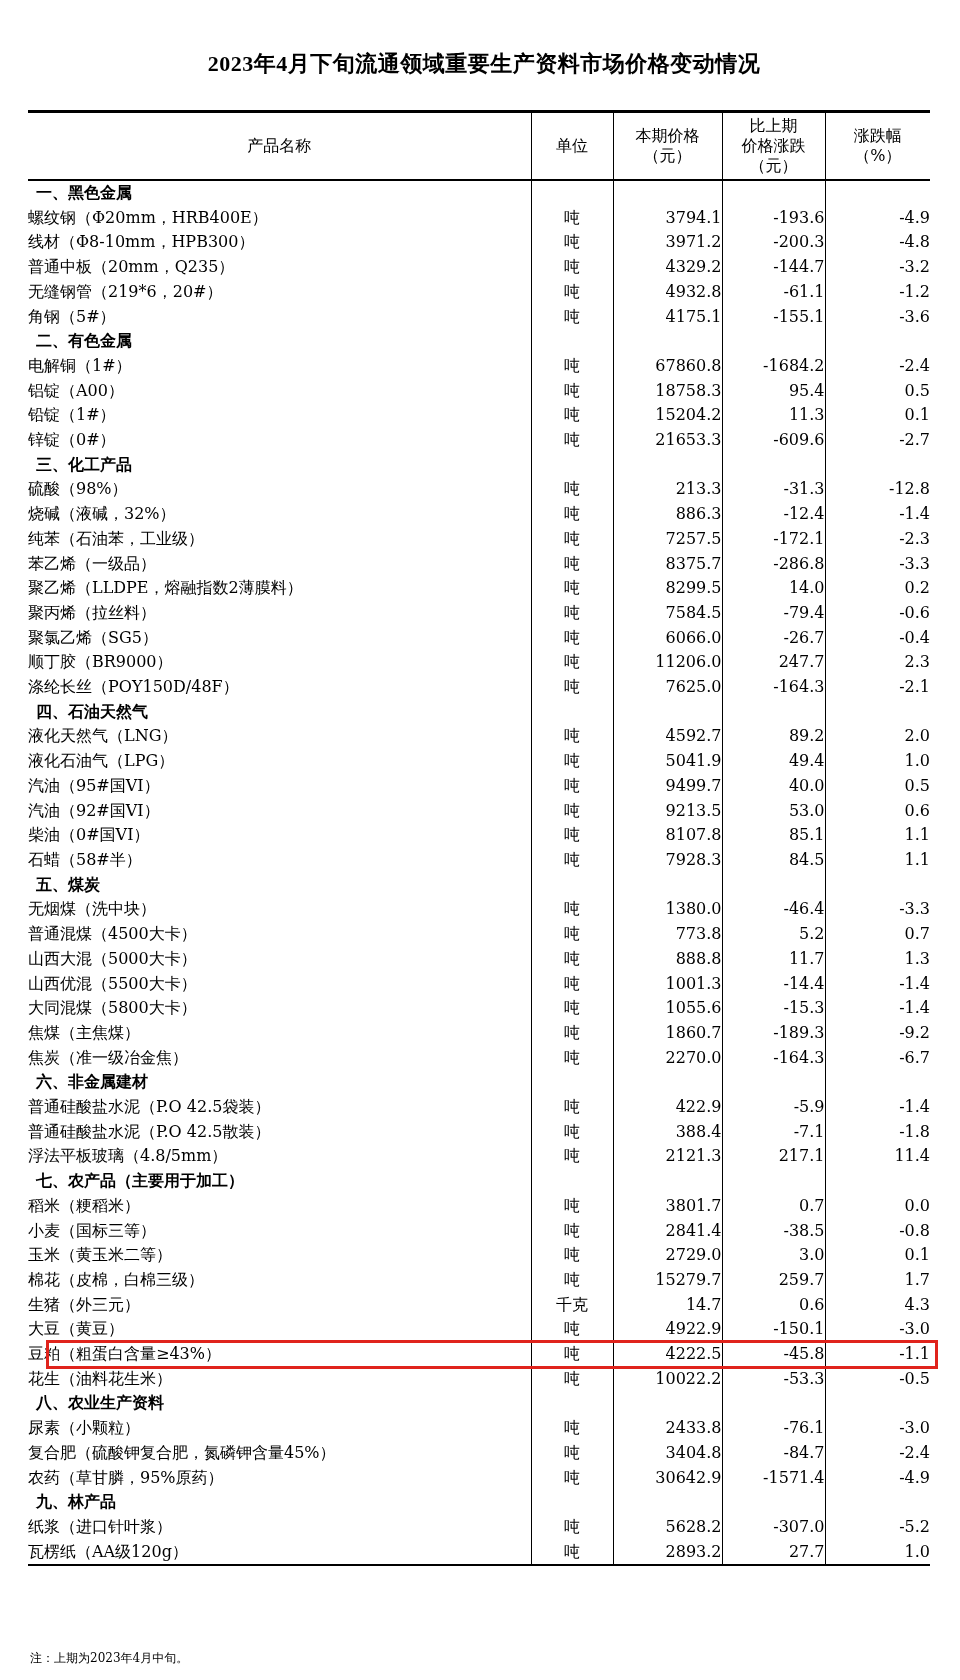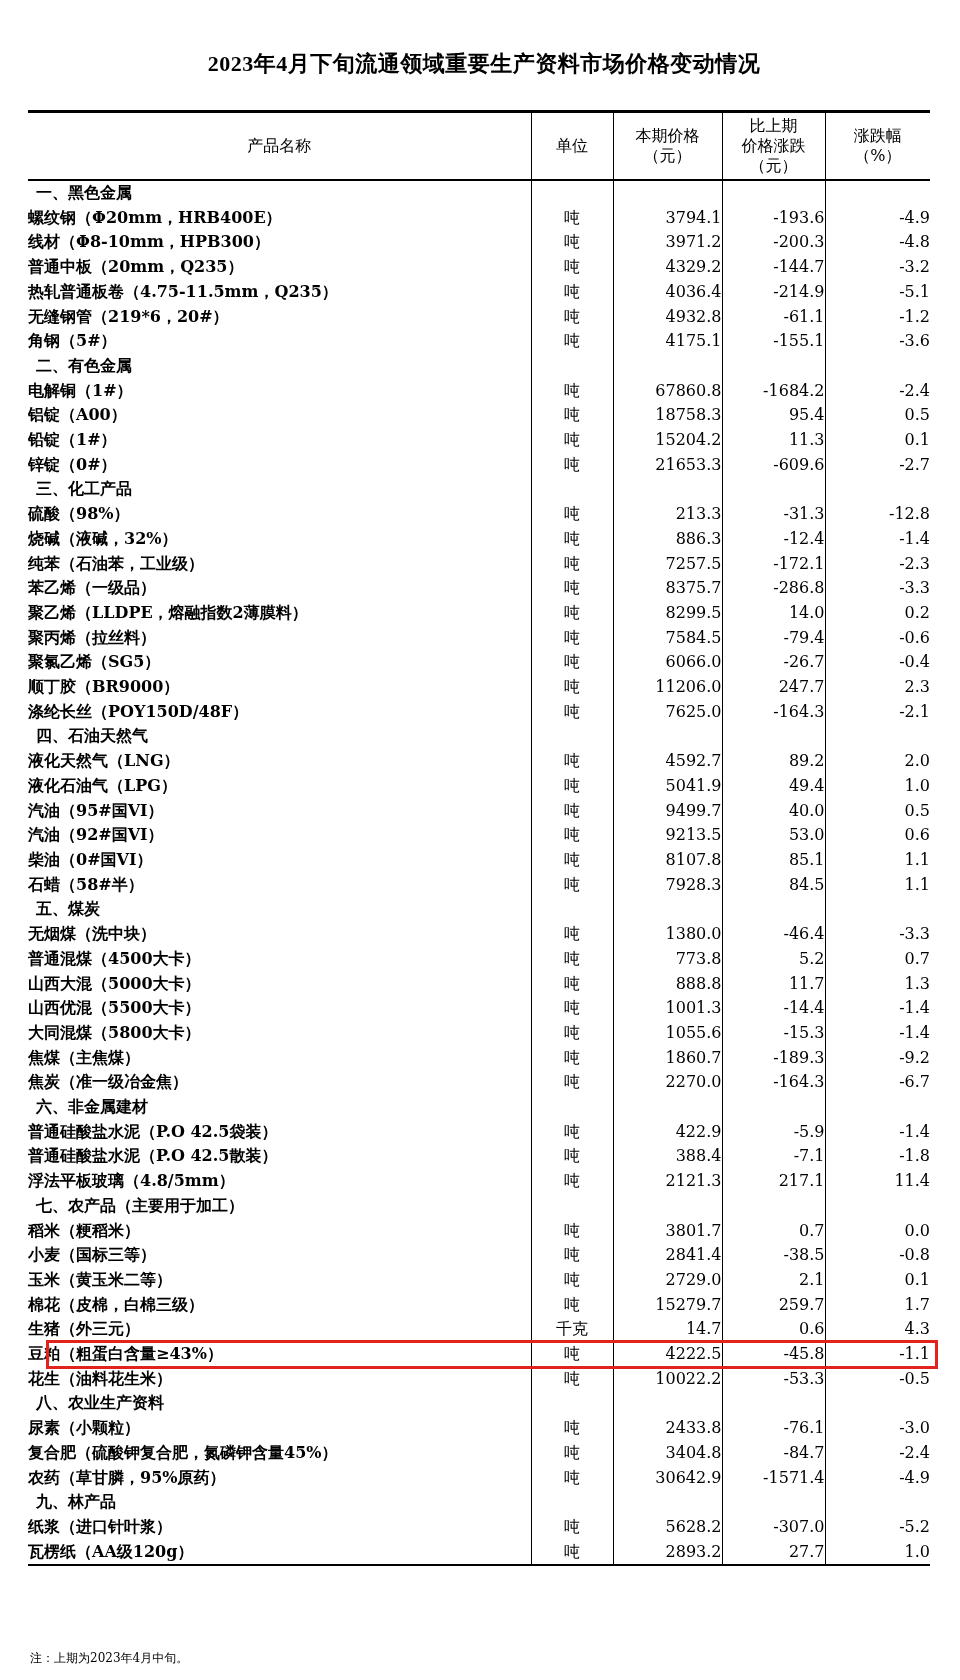--- a/index.html
+++ b/index.html
@@ -31,21 +31,21 @@
     height:66px;
     font-weight:normal; font-size:16px; line-height:20px;
     text-align:center; vertical-align:middle;
     border-bottom:2px solid #000;
   }
   tbody td {
     height:24.7px; font-size:16px; line-height:24.7px;
     white-space:nowrap; overflow:hidden;
   }
   .vline { border-left:1px solid #000; }
-  td.name { text-align:left; padding-left:68px;font-weight:bold; }
+  td.name { text-align:left; padding-left:68px; }
   tr.section-row td.name { padding-left:8px; font-weight:bold;margin-left:24px; }
   td.unit { text-align:center; }
   td.num { text-align:right; padding-right:10px; }
   .note {
     position:absolute; left:30px; top:1648px;
     font-size:12px; line-height:20px;
   }
   .highlight-box {
     position:absolute;
     border:3px solid #e0231c;
@@ -113,27 +113,20 @@
           <td class="num vline">-4.8</td>
         </tr>
         <tr>
           <td class="name">普通中板（20mm，Q235）</td>
           <td class="unit vline">吨</td>
           <td class="num vline">4329.2</td>
           <td class="num vline">-144.7</td>
           <td class="num vline">-3.2</td>
         </tr>
         <tr>
-          <td class="name">热轧普通板卷（4.75-11.5mm，Q235）</td>
-          <td class="unit vline">吨</td>
-          <td class="num vline">4036.4</td>
-          <td class="num vline">-214.9</td>
-          <td class="num vline">-5.1</td>
-        </tr>
-        <tr>
           <td class="name">无缝钢管（219*6，20#）</td>
           <td class="unit vline">吨</td>
           <td class="num vline">4932.8</td>
           <td class="num vline">-61.1</td>
           <td class="num vline">-1.2</td>
         </tr>
         <tr>
           <td class="name">角钢（5#）</td>
           <td class="unit vline">吨</td>
           <td class="num vline">4175.1</td>
@@ -396,36 +389,43 @@
           <td class="name">小麦（国标三等）</td>
           <td class="unit vline">吨</td>
           <td class="num vline">2841.4</td>
           <td class="num vline">-38.5</td>
           <td class="num vline">-0.8</td>
         </tr>
         <tr>
           <td class="name">玉米（黄玉米二等）</td>
           <td class="unit vline">吨</td>
           <td class="num vline">2729.0</td>
-          <td class="num vline">2.1</td>
+          <td class="num vline">3.0</td>
           <td class="num vline">0.1</td>
         </tr>
         <tr>
           <td class="name">棉花（皮棉，白棉三级）</td>
           <td class="unit vline">吨</td>
           <td class="num vline">15279.7</td>
           <td class="num vline">259.7</td>
           <td class="num vline">1.7</td>
         </tr>
         <tr class="highlighted">
           <td class="name">生猪（外三元）</td>
           <td class="unit vline">千克</td>
           <td class="num vline">14.7</td>
           <td class="num vline">0.6</td>
           <td class="num vline">4.3</td>
+        </tr>
+        <tr>
+          <td class="name">大豆（黄豆）</td>
+          <td class="unit vline">吨</td>
+          <td class="num vline">4922.9</td>
+          <td class="num vline">-150.1</td>
+          <td class="num vline">-3.0</td>
         </tr>
         <tr>
           <td class="name">豆粕（粗蛋白含量≥43%）</td>
           <td class="unit vline">吨</td>
           <td class="num vline">4222.5</td>
           <td class="num vline">-45.8</td>
           <td class="num vline">-1.1</td>
         </tr>
         <tr>
           <td class="name">花生（油料花生米）</td>

